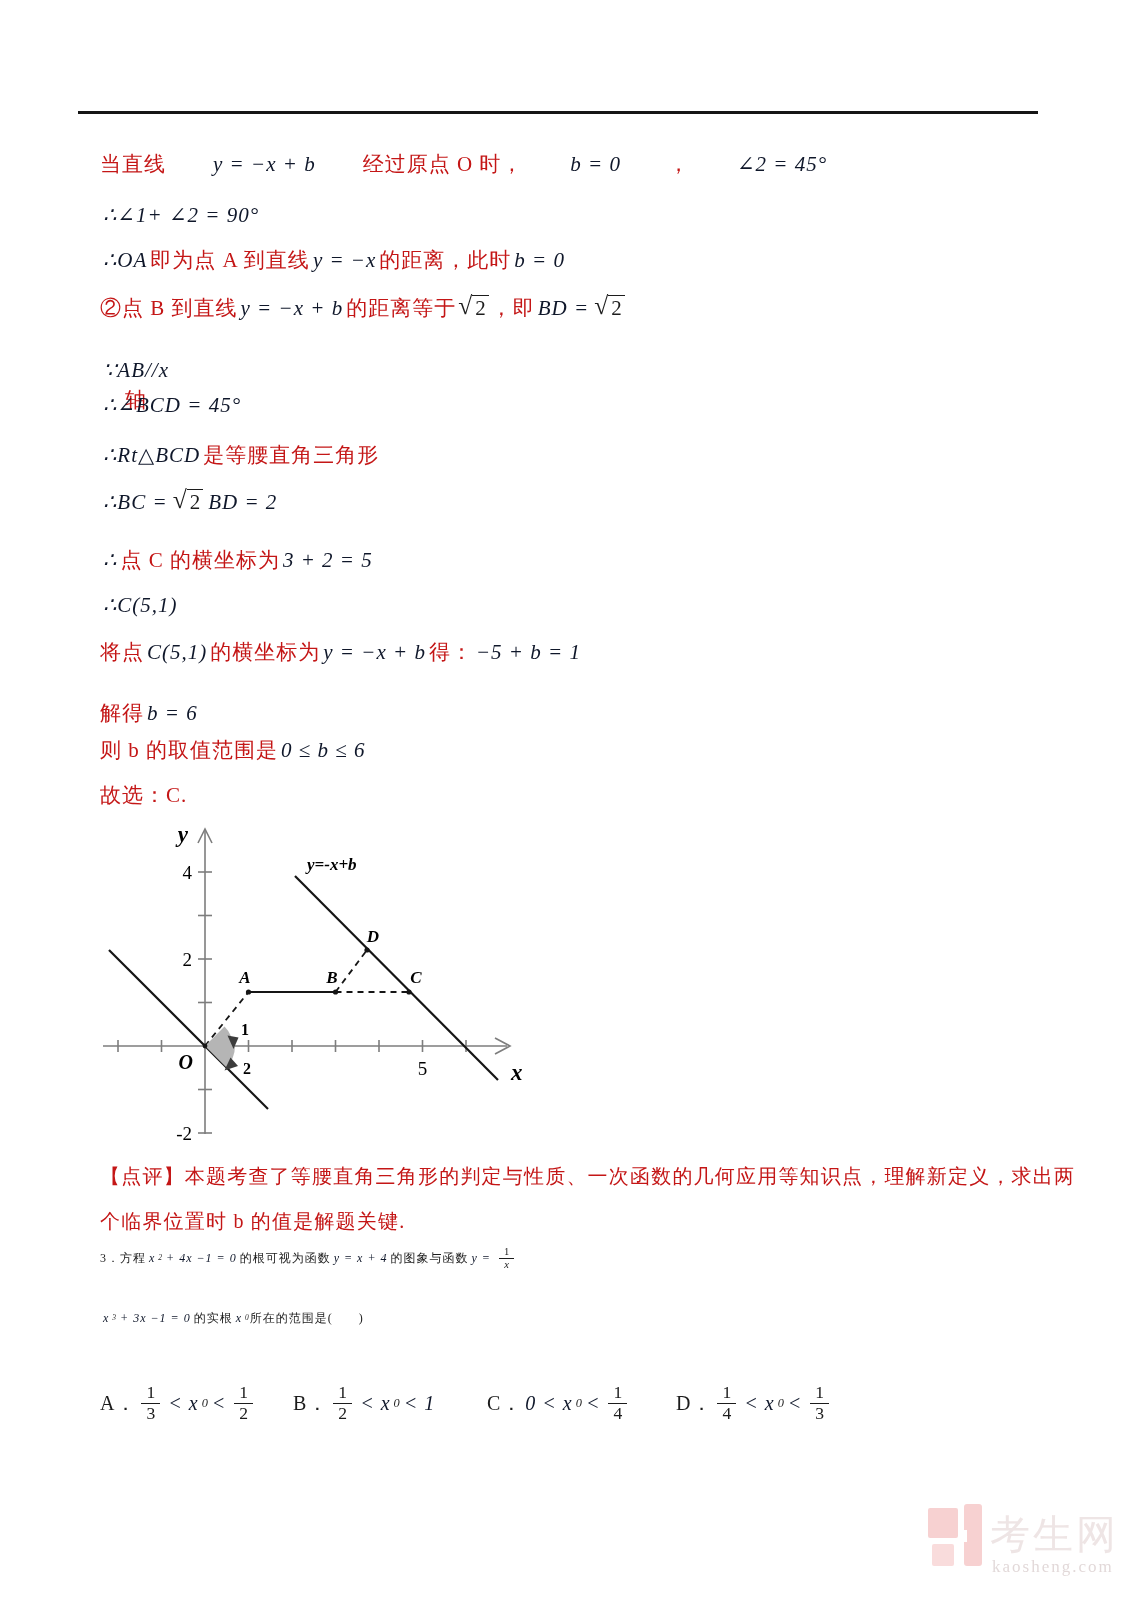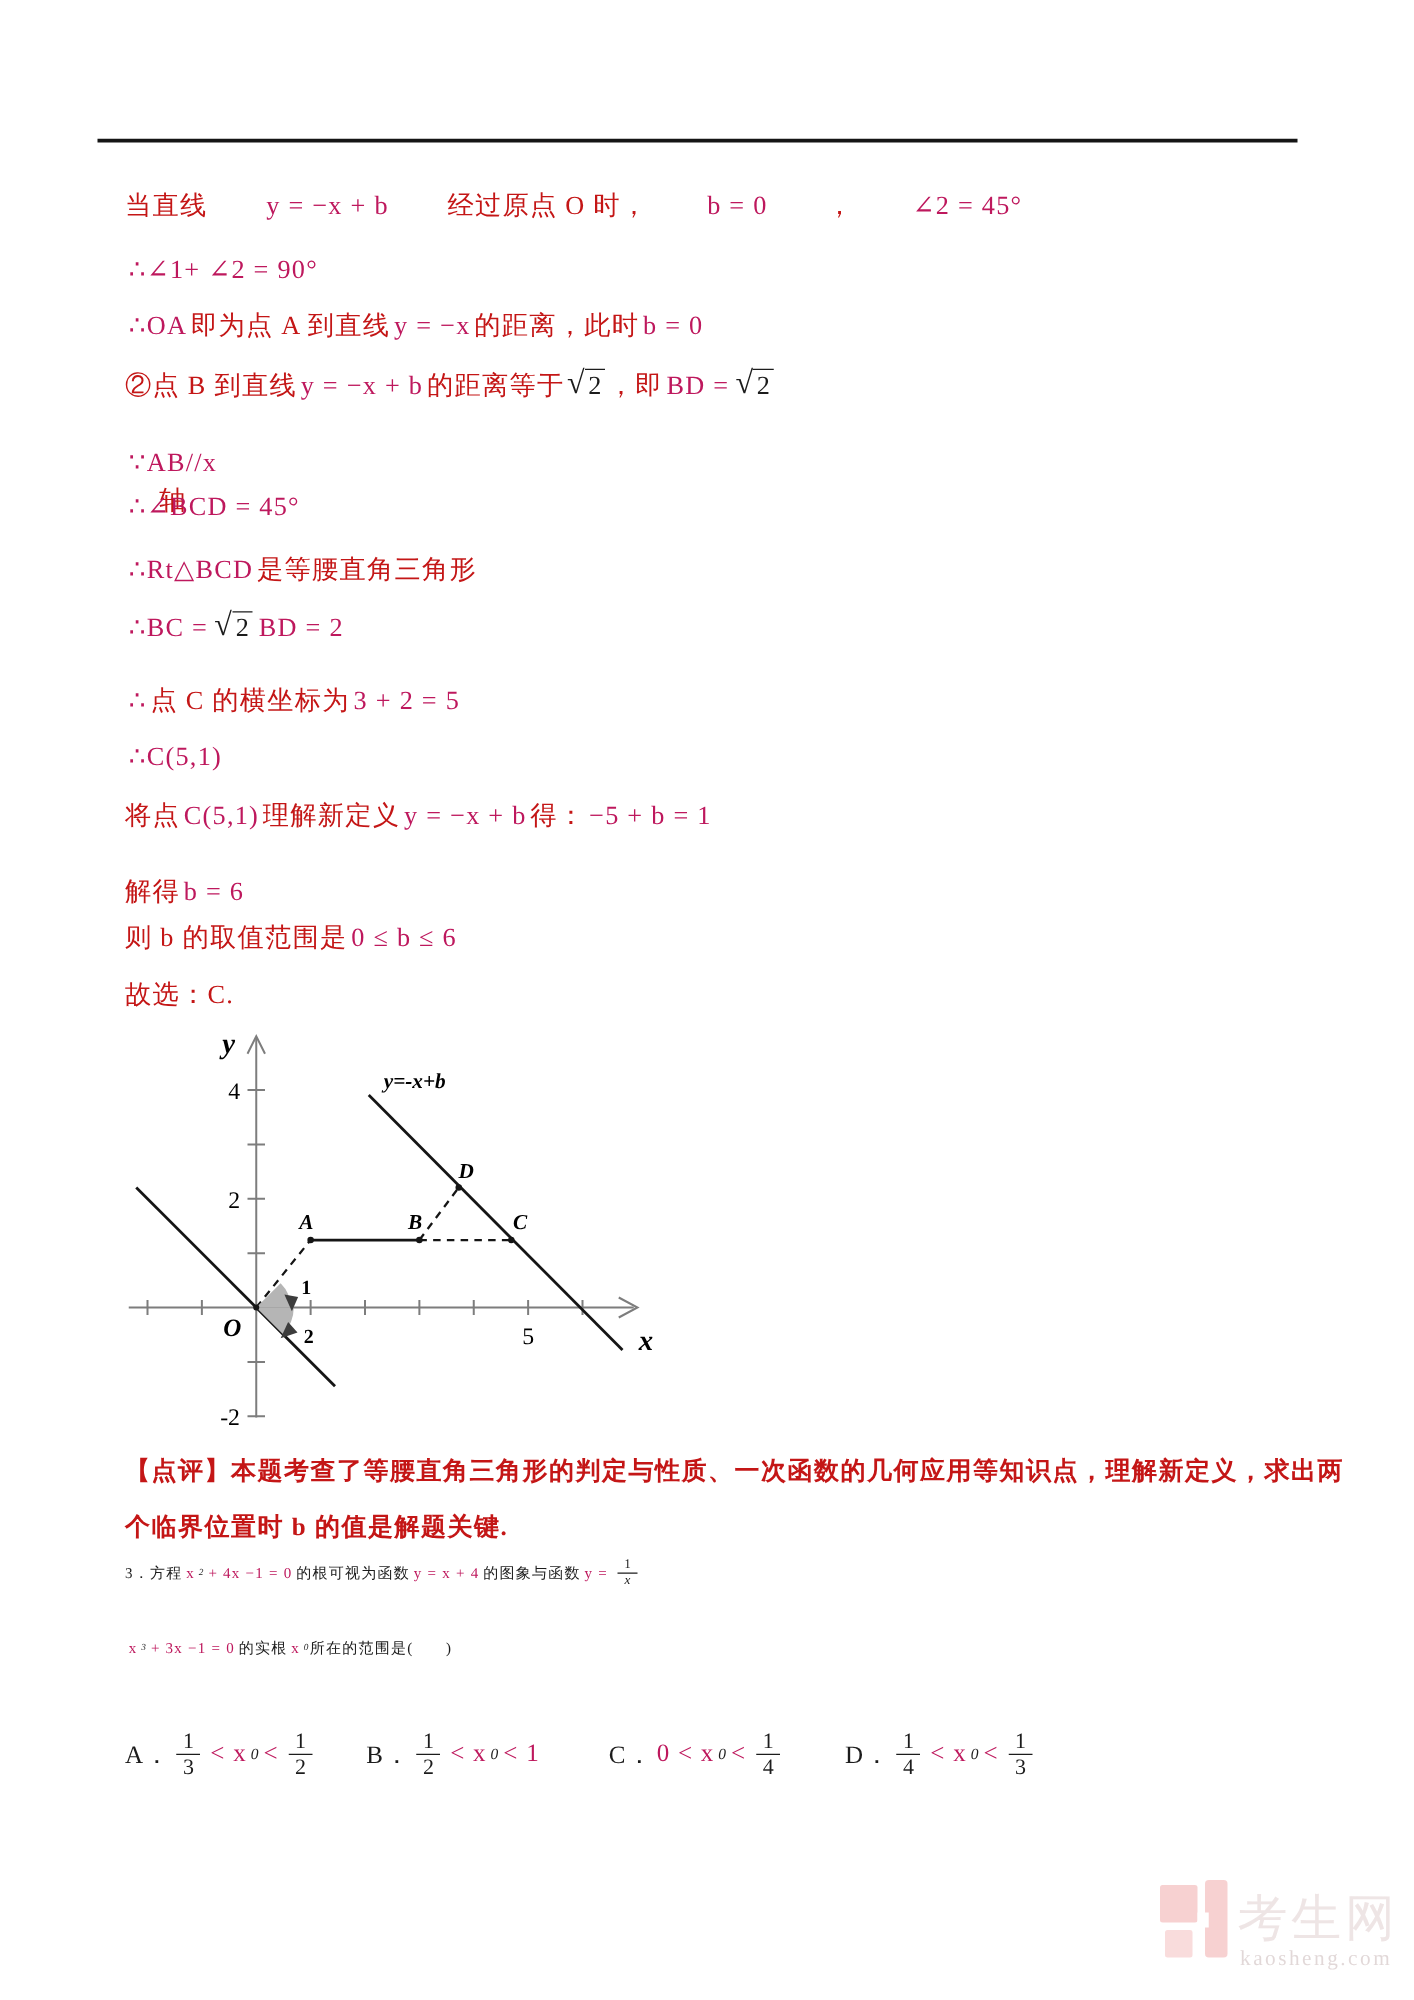--- a/index.html
+++ b/index.html
@@ -2,33 +2,33 @@
 <html><head>
 <meta charset="utf-8">
 <style>
   html,body{margin:0;padding:0;background:#ffffff;}
   .page{position:relative;width:1131px;height:1600px;background:#ffffff;overflow:hidden;
         font-family:"Liberation Serif","DejaVu Serif",serif;color:#1c1c1c;}
   .toprule{position:absolute;left:78px;top:111px;width:960px;height:0;border-top:3px solid #151515;}
   .line{position:absolute;left:100px;white-space:nowrap;font-size:21px;display:flex;align-items:center;line-height:30px;}
   .seg-red{color:#c41616;}
   .seg-rm{color:#1c1c1c;}
-  .seg-math{margin:0 3px;color:#be185d;letter-spacing:1px;}
+  .seg-math{font-style:italic;margin:0 3px;color:#0f172a;letter-spacing:1px;}
   .seg-red, .seg-rm{letter-spacing:1px;}
   .sqrt{display:inline-flex;align-items:flex-start;font-style:normal;margin:0 2px;}
   .sqrt .r{font-size:1.22em;line-height:1;transform:translateY(-2px);}
   .sqrt .v{border-top:1.8px solid currentColor;padding:0 3px;line-height:1.15;}
   .sup{font-size:0.62em;vertical-align:0.6em;font-style:italic;margin-right:1px;}
   .sub{font-size:0.62em;vertical-align:-0.35em;font-style:italic;margin-right:1px;}
   .frac{display:inline-flex;flex-direction:column;align-items:center;font-size:0.88em;
         line-height:1.12;margin:0 5px;font-style:normal;vertical-align:middle;}
   .frac .n{border-bottom:1.6px solid currentColor;padding:0 5px;}
   .frac .d{padding:0 5px;}
   .frac .it{font-style:italic;}
-  .comment-line{position:absolute;left:100px;font-size:20px;color:#c41616;letter-spacing:1.2px;white-space:nowrap;font-weight:bold;}
+  .comment-line{position:absolute;left:100px;font-size:20px;color:#c41616;letter-spacing:1.2px;white-space:nowrap;}
   .p3line{font-size:12px;}
   .options-row{position:absolute;left:100px;top:1365px;width:960px;height:76px;}
   .option{position:absolute;top:0;height:76px;display:flex;align-items:center;font-size:20px;white-space:nowrap;}
   .figure{position:absolute;left:95px;top:816px;width:440px;height:326px;}
   .watermark{position:absolute;left:928px;top:1494px;width:190px;height:90px;opacity:0.85;}
   svg text{font-family:"Liberation Serif","DejaVu Serif",serif;}
 </style>
 </head>
 <body>
 
@@ -93,21 +93,21 @@
         <span class="seg-math">∴</span>
         <span class="seg-red">点 C 的横坐标为</span>
         <span class="seg-math">3 + 2 = 5</span>
       </div>
       <div class="line" style="top: 590px;">
         <span class="seg-math">∴C(5,1)</span>
       </div>
       <div class="line" style="top: 637px;">
         <span class="seg-red">将点</span>
         <span class="seg-math">C(5,1)</span>
-        <span class="seg-red">理解新定义</span>
+        <span class="seg-red">的横坐标为</span>
         <span class="seg-math">y = −x + b</span>
         <span class="seg-red">得：</span>
         <span class="seg-math">−5 + b = 1</span>
       </div>
       <div class="line" style="top: 698px;">
         <span class="seg-red">解得</span>
         <span class="seg-math">b = 6</span>
       </div>
       <div class="line" style="top: 735px;">
         <span class="seg-red">则 b 的取值范围是</span>

